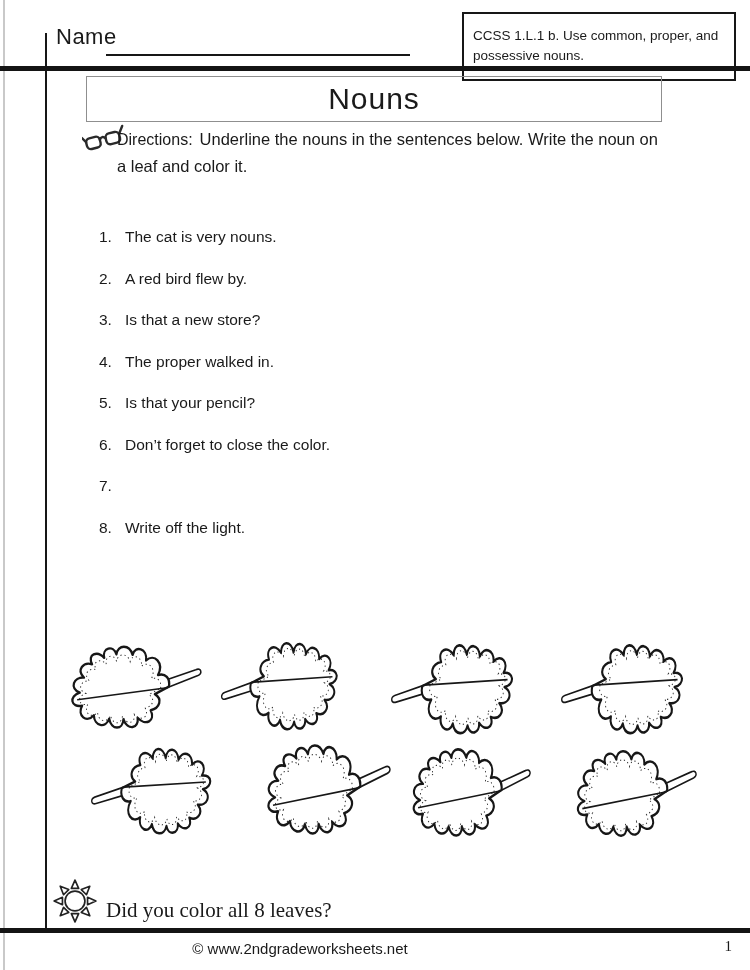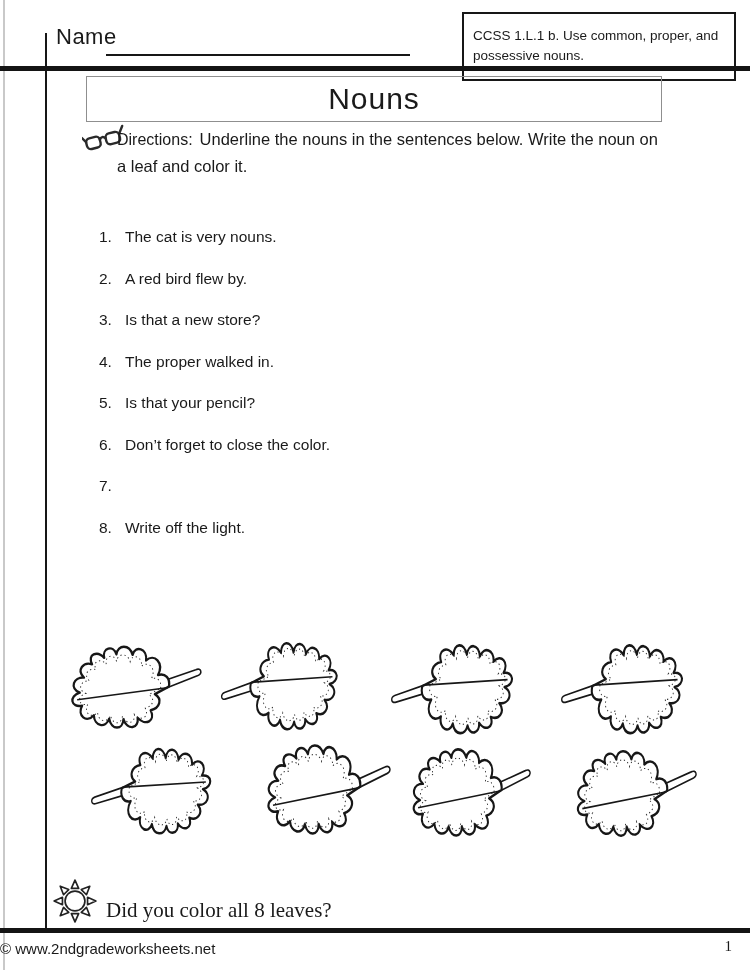--- a/index.html
+++ b/index.html
@@ -48,21 +48,21 @@
   .l4 { left:560px; top:638px; width:138px; height:100px; transform:rotate(183deg); }
   .l5 { left:90px;  top:742px; width:136px; height:96px;  transform:rotate(183deg); }
   .l6 { left:250px; top:740px; width:144px; height:100px; transform:rotate(-5deg); }
   .l7 { left:396px; top:744px; width:138px; height:98px;  transform:rotate(-5deg); }
   .l8 { left:560px; top:746px; width:140px; height:96px;  transform:rotate(-5deg); }
 
   
   .sun { position:absolute; left:52px; top:878px; width:46px; height:46px; }
   .question { position:absolute; left:106px; top:874px; font-family:"Liberation Serif", serif; font-size:21px;margin-top:24px; }
   .bottom-bar { position:absolute; left:0; top:928px; width:750px; height:5px; background:#141414; }
-  .copyright { position:absolute; left:0; top:940px; width:600px; text-align:left; font-size:15px; }
+  .copyright { position:absolute; left:0; top:940px; width:600px; text-align:center; font-size:15px; }
   .page-num { position:absolute; right:18px; top:938px; font-family:"Liberation Serif", serif; font-size:15px; }
 
   .defs-holder { position:absolute; width:0; height:0; }
 </style>
 </head>
 <body>
 
 <div id="page">
 
   <svg class="defs-holder" aria-hidden="true">

